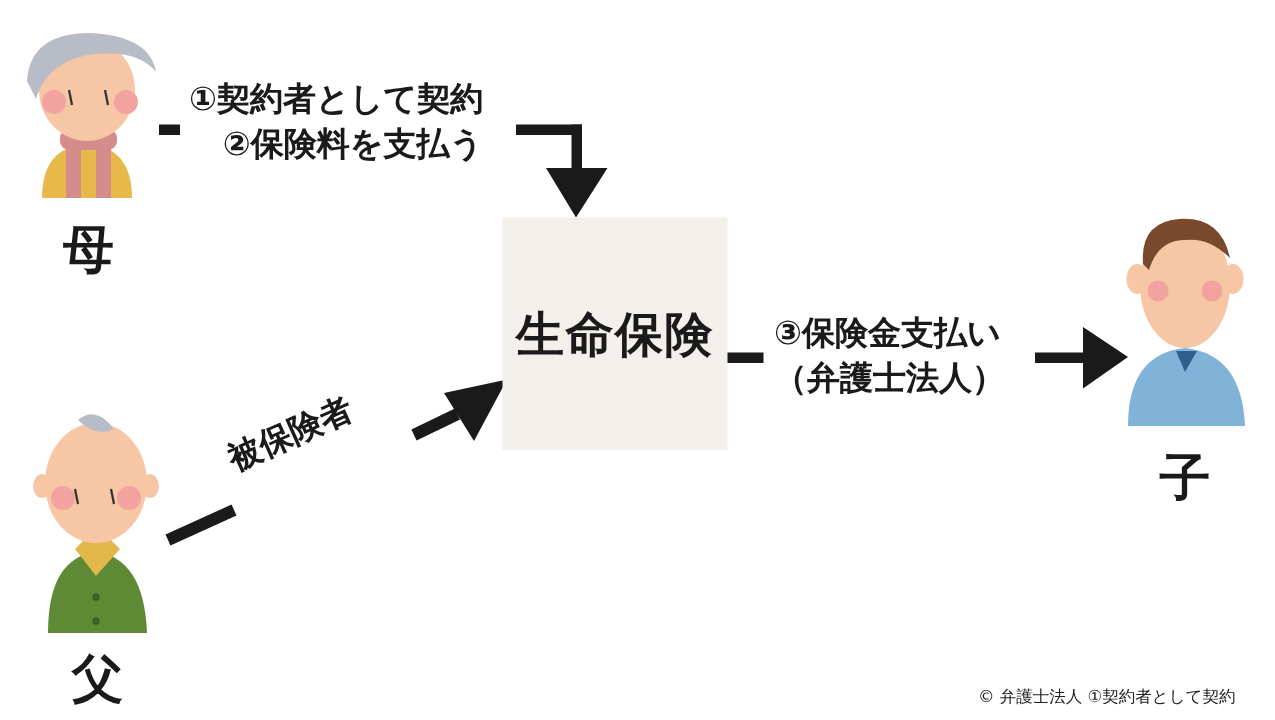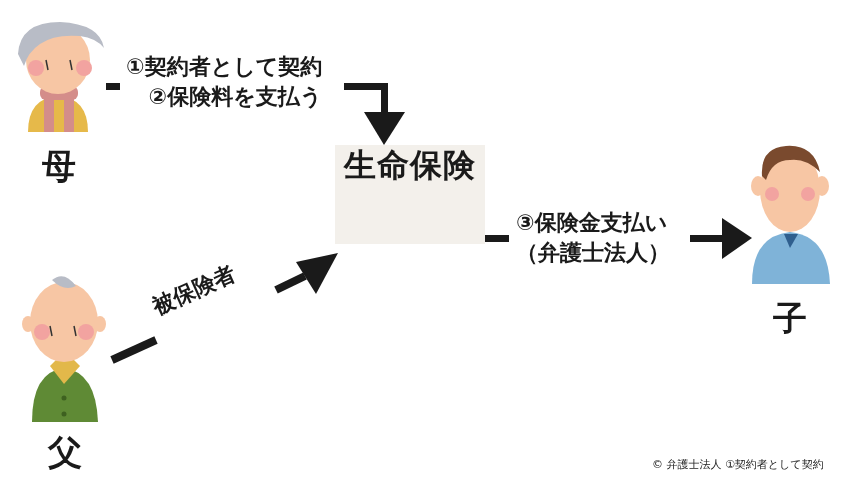--- a/index.html
+++ b/index.html
@@ -1,22 +1,22 @@
 <!DOCTYPE html>
 <html><head>
 <meta charset="utf-8">
 <style>
   html, body { margin: 0; padding: 0; background: #ffffff; }
   body { width: 850px; height: 480px; position: relative; overflow: hidden;
          font-family: "DejaVu Sans", sans-serif; color: #1a1a1a; }
   .abs { position: absolute; }
   .person-label { font-size: 34px; font-weight: bold; }
   .flow-text { font-size: 22px; font-weight: bold; line-height: 30px; }
-  .company-box { left: 335px; top: 145px; width: 150px; height: 99px; background: #f3f0eb;
-                 display: flex; flex-direction: column; align-items: center; justify-content: flex-start; }
+  .company-box { left: 335px; top: 145px; width: 150px; height: 155px; background: #f3f0eb;
+                 display: flex; flex-direction: column; align-items: center; justify-content: center; }
   .company-box span { font-size: 32px; font-weight: bold; line-height: 40px; letter-spacing: 1px; }
   .copyright { font-size: 11px; color: #222; }
   svg { position: absolute; left: 0; top: 0; }
 </style>
 </head>
 <body>
 
 <svg width="850" height="480" viewBox="0 0 850 480">
 
   <g>

